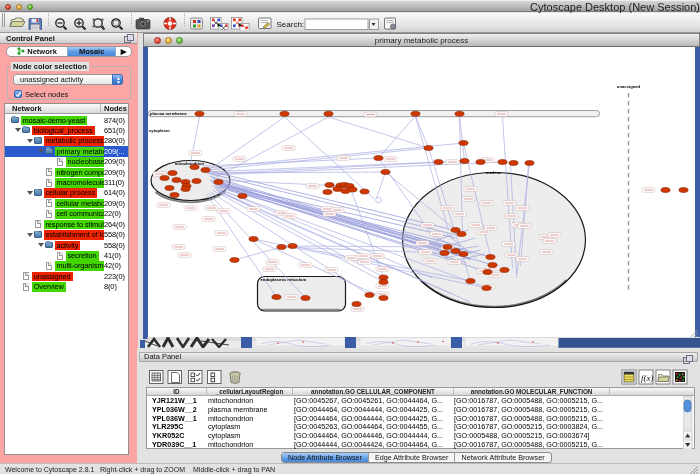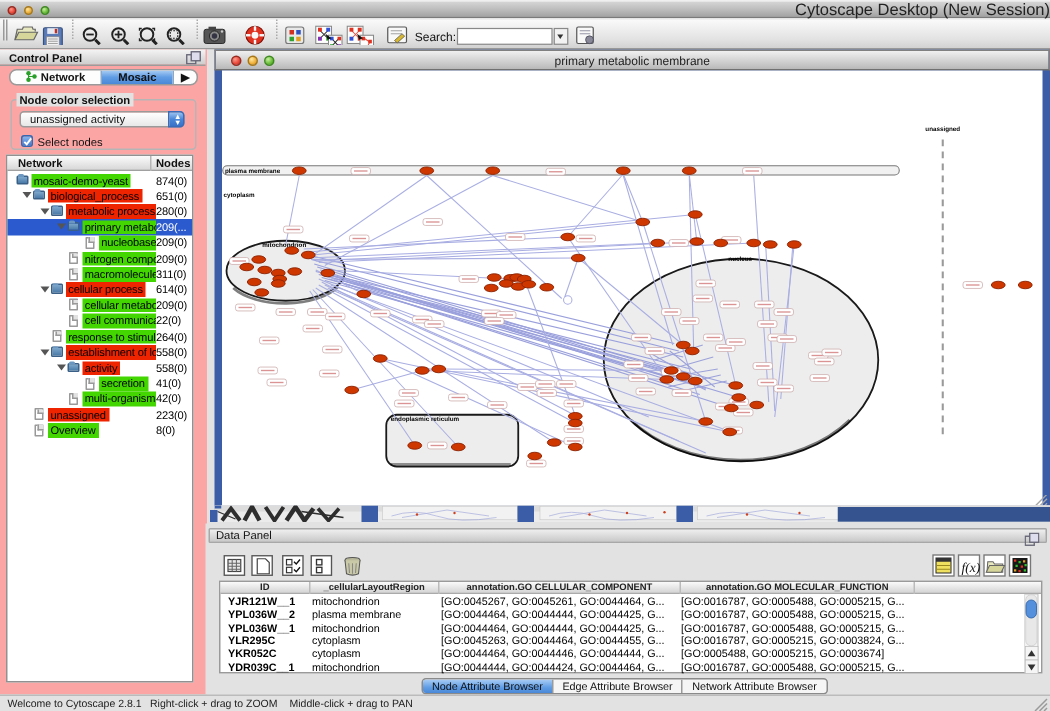--- a/index.html
+++ b/index.html
@@ -334,21 +334,21 @@
       </div>
   </div>
 </div>
 
 <div class="abs" id="desktop">
   <div class="abs" id="iwin">
     <div class="abs" id="ititle">
       <div class="abs tl r"></div>
         <div class="abs tl y"></div>
         <div class="abs tl g"></div>
-      <div class="t">primary metabolic membrane</div>
+      <div class="t">primary metabolic process</div>
     </div>
     <div class="abs" id="icanvas"><svg width="547" height="286" viewBox="147.5 47 547 286">
           <rect x="148" y="110.5" width="451" height="6.2" rx="3" fill="#f1f1f1" stroke="#777" stroke-width="0.7"></rect>
           <ellipse cx="190" cy="180.5" rx="39.5" ry="20" fill="#ededed" stroke="#1a1a1a" stroke-width="1.2"></ellipse>
           <path d="M 155 192 A 39.5 20 0 0 0 225 191" fill="none" stroke="#000" stroke-width="1.8" opacity="0.5"></path>
           <ellipse cx="493.5" cy="240" rx="91.5" ry="67.5" fill="#ededed" stroke="#1a1a1a" stroke-width="1.2"></ellipse>
           <path d="M 420 280 A 91.5 67.5 0 0 0 566 280" fill="none" stroke="#000" stroke-width="2" opacity="0.5"></path>
           <rect x="257" y="276.5" width="88" height="34.5" rx="7" fill="#ededed" stroke="#1a1a1a" stroke-width="1.2"></rect>
           <path d="M 260 309.5 L 340 309.5" fill="none" stroke="#000" stroke-width="1.6" opacity="0.4"></path>
           <line x1="628" y1="93" x2="628" y2="292" stroke="#9a9a9a" stroke-width="1.4" stroke-dasharray="4.5,3.5"></line>

